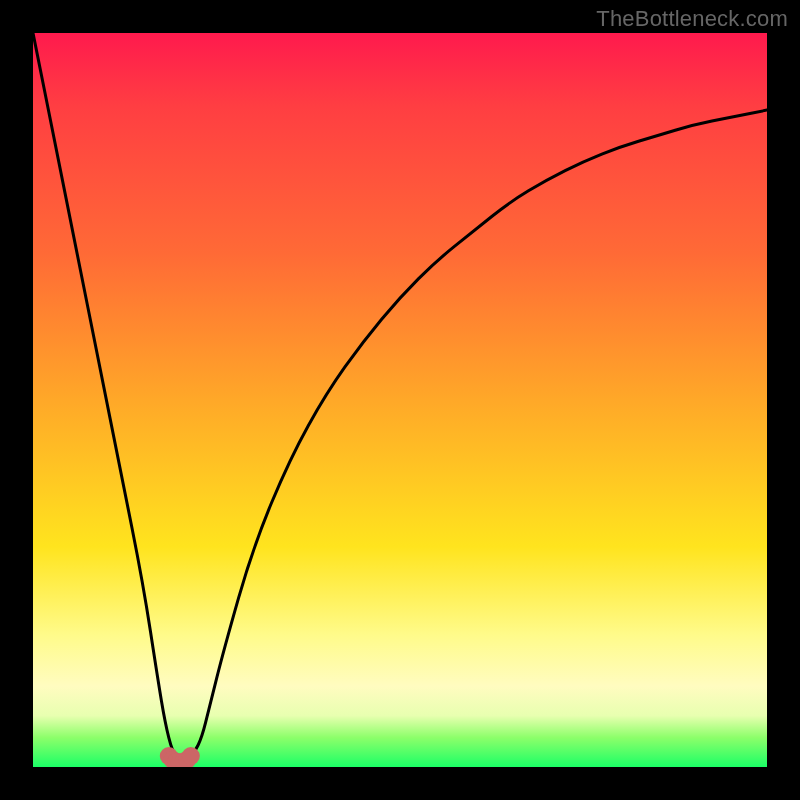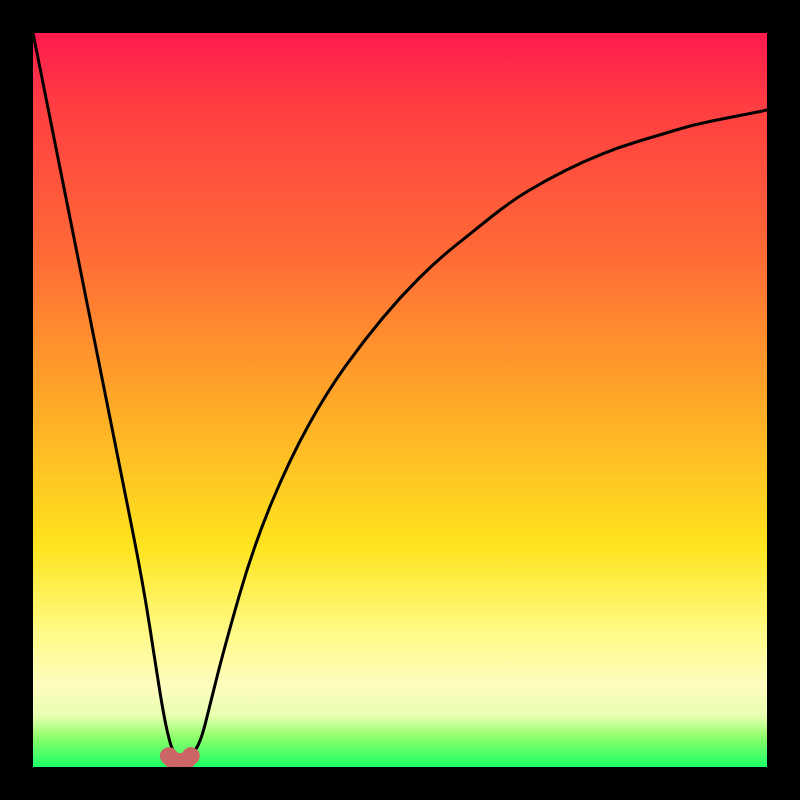--- a/index.html
+++ b/index.html
@@ -55,20 +55,21 @@
     top: 0;
     left: 0;
     width: 734px;
     height: 734px;
   }
 </style>
 </head>
 <body>
 
 <div class="frame">
+  <div class="watermark">TheBottleneck.com</div>
 
   <div class="plot">
     <svg class="curve" viewBox="0 0 734 734" preserveAspectRatio="none">
       <path id="curve-path" fill="none" stroke="#000" stroke-width="3" stroke-linecap="round" stroke-linejoin="round" d="M 0 0 Q 0 0 11.01 55.05000000000001 Q 22.02 110.10000000000002 33.03 165.15000000000003 Q 44.04 220.20000000000005 55.05 275.25 Q 66.06 330.29999999999995 77.07 385.34999999999997 Q 88.08 440.4 99.09 495.45 Q 110.1 550.5 117.44 598.21 Q 124.78000000000002 645.92 128.45000000000002 667.94 Q 132.12 689.96 135.79000000000002 704.6400000000001 Q 139.46 719.32 143.13 722.99 Q 146.8 726.66 150.47 726.66 Q 154.14 726.66 157.81 722.99 Q 161.48 719.32 165.14999999999998 711.98 Q 168.82 704.64 172.49 689.96 Q 176.16 675.28 183.5 645.92 Q 190.84 616.56 205.51999999999998 565.18 Q 220.2 513.8 238.54999999999998 469.76 Q 256.9 425.72 275.25 392.69 Q 293.6 359.65999999999997 311.95000000000005 333.97 Q 330.3 308.28000000000003 348.65 286.26 Q 367 264.24 385.35 245.89000000000001 Q 403.70000000000005 227.54000000000002 422.05 212.86000000000004 Q 440.4 198.18000000000006 458.75 183.5 Q 477.1 168.81999999999994 495.45 157.80999999999995 Q 513.8 146.79999999999995 532.15 137.625 Q 550.5 128.45000000000005 568.85 121.11000000000001 Q 587.2 113.76999999999998 605.55 108.26499999999999 Q 623.9 102.75999999999999 642.25 97.255 Q 660.6 91.75 678.95 88.07999999999998 Q 697.3 84.40999999999997 715.65 80.73999999999995 T 734 77.06999999999994"></path>
       <g id="markers-group">
           <circle cx="135.79" cy="722.99" r="9" fill="#cc6666"></circle>
           <circle cx="139.46" cy="726.66" r="9" fill="#cc6666"></circle>
           <circle cx="143.13" cy="728.862" r="9" fill="#cc6666"></circle>
           <circle cx="146.8" cy="729.596" r="9" fill="#cc6666"></circle>
           <circle cx="150.47" cy="728.862" r="9" fill="#cc6666"></circle>

